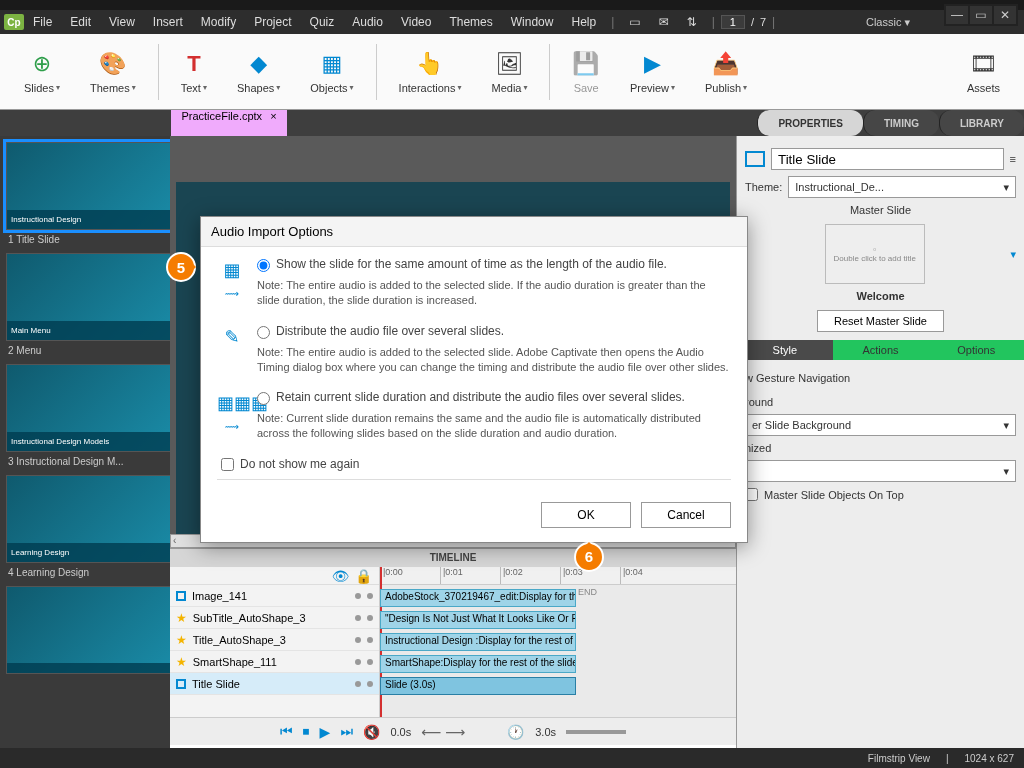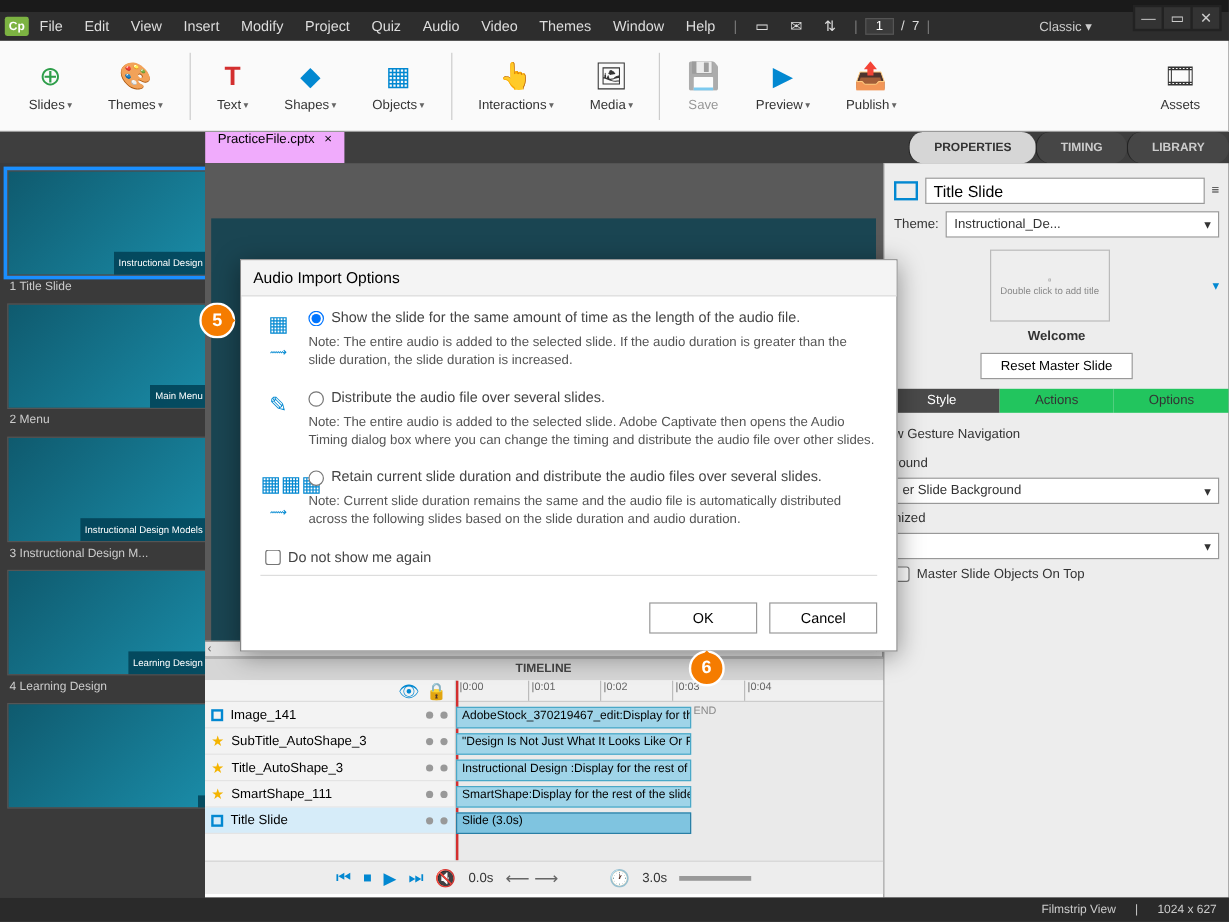--- a/index.html
+++ b/index.html
@@ -36,21 +36,21 @@
 .rtabs { margin-left: auto; display: flex; }
 .rtabs span { padding: 0 20px; font-size: 10px; font-weight: bold; color: #ccc; display: flex; align-items: center; background: #464646; border-left: 1px solid #222; border-radius: 12px;}
 .rtabs .act { background: #d6d6d6; color: #333; }
 
 
 .content { position: absolute; top: 136px; left: 0; right: 0; bottom: 20px; display: flex; }
 
 
 .filmstrip { width: 170px; background: #3a3a3a; overflow-y: auto; padding: 6px; }
 .slide { margin-bottom: 6px; }
-.thumb { width: 168px; height: 88px; background: linear-gradient(135deg,#0f5a6e,#1a8ca8); border: 1px solid #555; position: relative; display:flex; flex-direction:column; justify-content:flex-end;align-items:flex-end;}
+.thumb { width: 168px; height: 88px; background: linear-gradient(135deg,#0f5a6e,#1a8ca8); border: 1px solid #555; position: relative; display:flex; flex-direction:column; justify-content:flex-end;}
 .slide.sel .thumb { outline: 3px solid #1a8fff; }
 .thumb .band { background: rgba(0,60,80,.8); color: #fff; font-size: 8px; padding: 5px 4px; }
 .slide-lab { color: #ccc; font-size: 10px; padding: 4px 0 2px 2px; }
 
 
 .canvas { flex: 1; background: #5a5a5a; position: relative; }
 .artboard { position: absolute; top: 46px; left: 6px; right: 6px; height: 360px; background: #1a4552; }
 .canvas .hsb { position: absolute; left: 0; right: 0; bottom: 200px; height: 14px; background: #e0e0e0; border:1px solid #999;}
 .canvas .hsb span:first-child{ position:absolute;left:2px;top:0;font-size:10px;color:#666}
 .canvas .hsb span:last-child{ position:absolute;right:2px;top:0;font-size:10px;color:#666}
@@ -341,20 +341,21 @@
       <input class="name-in" value="Title Slide" style="">
       <span>≡</span>
     </div>
     <div class="row">
       <span>Theme:</span>
       <div class="drop">
           <span>Instructional_De...</span>
           <span>▾</span>
         </div>
     </div>
+    <div class="master">Master Slide</div>
     <div style="display:flex;align-items:center;justify-content:center;gap:6px">
       <div class="master-prev">
           <span>▫</span>
           <span>Double click to add title</span>
         </div>
       <span style="color:#0288d1">▾</span>
     </div>
     <div style="text-align:center;font-weight:bold;font-size:11px;margin:2px 0 8px 0">Welcome</div>
     <div style="text-align:center"><button class="btn">Reset Master Slide</button></div>
     <div class="subtabs">

